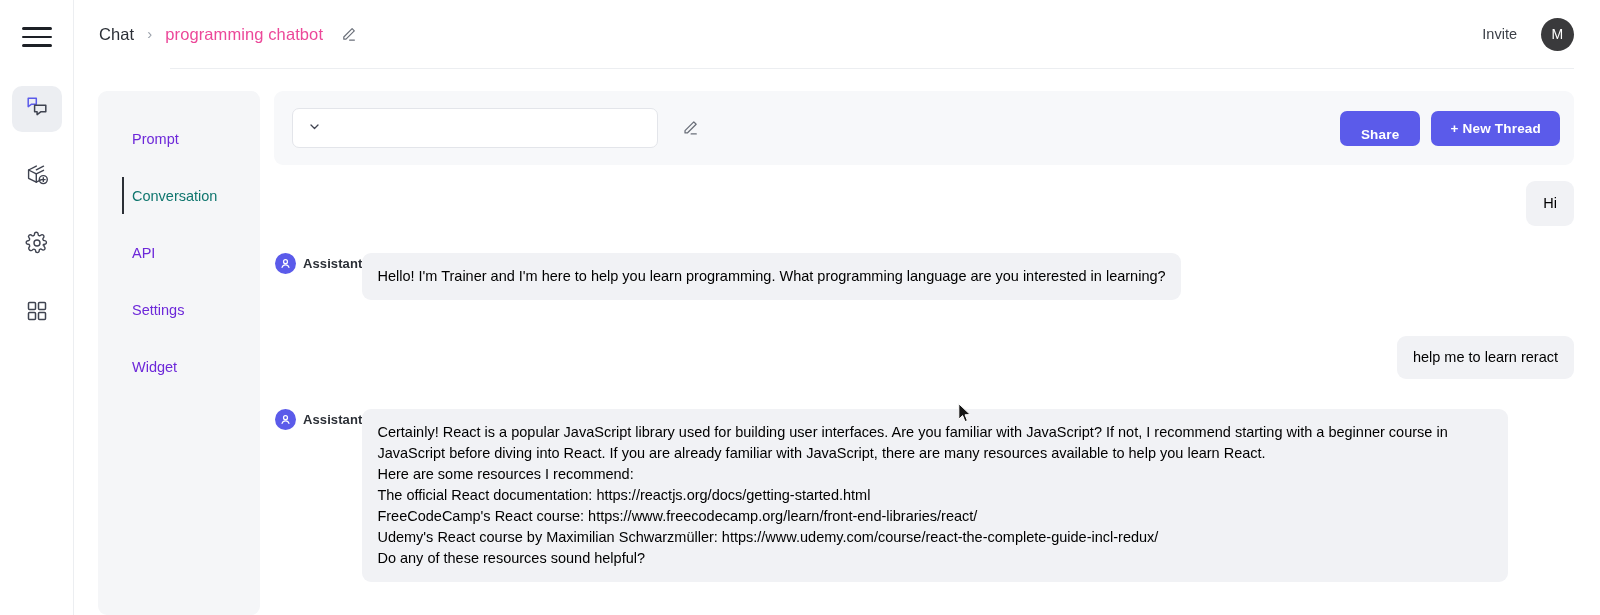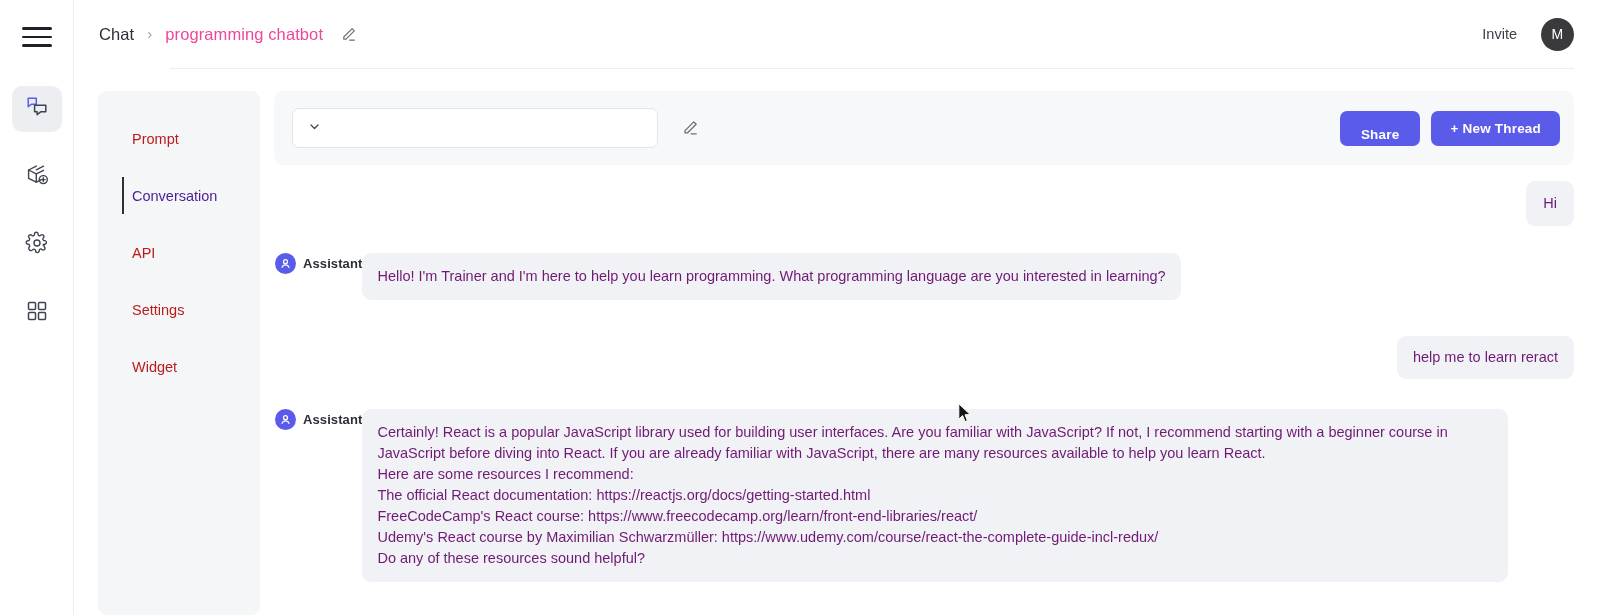--- a/index.html
+++ b/index.html
@@ -159,25 +159,25 @@
     padding: 28px 0 0 0;
     align-self: stretch;
   }
   .subnav-item {
     position: relative;
     height: 39px;
     display: flex;
     align-items: center;
     padding-left: 34px;
     font-size: 14.5px;
-    color: #b91c1c;
+    color: #6d28d9;
     cursor: pointer;
     margin-bottom: 18px;
   }
-  .subnav-item.active { color: #4c1d95; }
+  .subnav-item.active { color: #0f766e; }
   .subnav-item.active::before {
     content: "";
     position: absolute;
     left: 24px;
     top: 1px;
     bottom: 1px;
     width: 2px;
     background: #2b2f36;
   }
 
@@ -279,21 +279,21 @@
     color: #2b2f36;
     letter-spacing: .1px;
   }
 
   .bubble {
     background: #f1f2f5;
     border-radius: 9px;
     padding: 13px 15px;
     font-size: 14.5px;
     line-height: 21px;
-    color: #701a75;
+    color: #000000;
   }
   .bubble.user {
     padding: 11px 16px;
     border-radius: 9px;
   }
   .bubble.user.tiny { padding: 12px 17px; }
   .bubble.bot { max-width: 1146px; }
   .bubble.bot.wide { width: 1146px; }
   .bubble-line { white-space: pre-wrap; }
 

